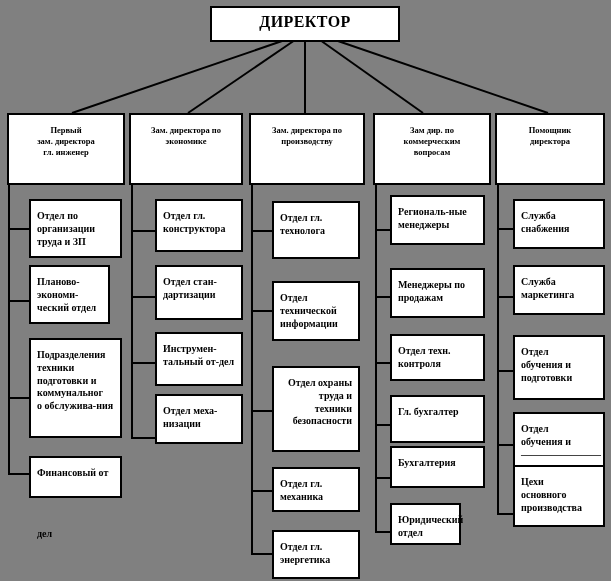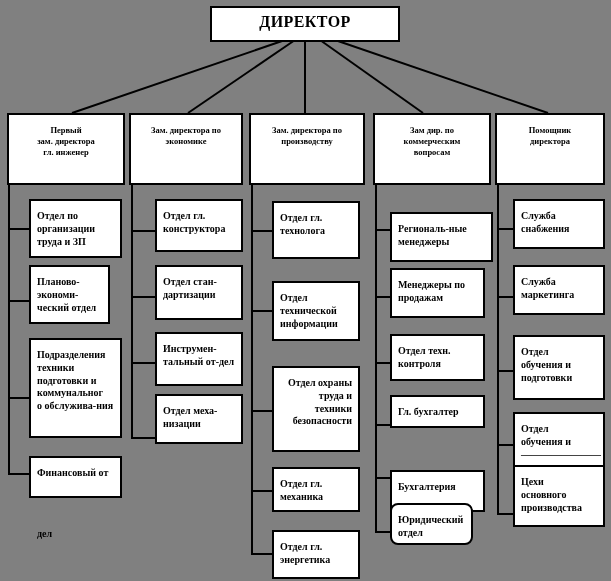--- a/index.html
+++ b/index.html
@@ -221,39 +221,39 @@
   </div>
 
   <div class="conn conn-v" style="left:375px; top:185px; height:348px;"></div>
   <div class="conn conn-h" style="left:375px; top:229px; width:19px;"></div>
   <div class="conn conn-h" style="left:375px; top:296px; width:19px;"></div>
   <div class="conn conn-h" style="left:375px; top:362px; width:19px;"></div>
   <div class="conn conn-h" style="left:375px; top:424px; width:19px;"></div>
   <div class="conn conn-h" style="left:375px; top:477px; width:19px;"></div>
   <div class="conn conn-h" style="left:375px; top:531px; width:19px;"></div>
 
-  <div class="box box-l3" style="left:390px; top:212px; width:103px; height:50px;">
+  <div class="box box-l3" style="left:390px; top:195px; width:95px; height:50px;">
     <span class="line">Региональ-ные</span>
     <span class="line">менеджеры</span>
   </div>
   <div class="box box-l3" style="left:390px; top:268px; width:95px; height:50px;">
     <span class="line">Менеджеры по</span>
     <span class="line">продажам</span>
   </div>
   <div class="box box-l3" style="left:390px; top:334px; width:95px; height:47px;">
     <span class="line">Отдел техн.</span>
     <span class="line">контроля</span>
   </div>
-  <div class="box box-l3" style="left:390px; top:395px; width:95px; height:33px;">
+  <div class="box box-l3" style="left:390px; top:395px; width:95px; height:48px;">
     <span class="line">Гл. бухгалтер</span>
   </div>
-  <div class="box box-l3" style="left:390px; top:470px; width:95px; height:42px;">
+  <div class="box box-l3" style="left:390px; top:446px; width:95px; height:42px;">
     <span class="line">Бухгалтерия</span>
   </div>
-  <div class="box box-l3" style="left:390px; top:503px; width:83px; height:42px;border-radius:8px;">
+  <div class="box box-l3" style="left:390px; top:503px; width:71px; height:42px;">
     <span class="line">Юридический</span>
     <span class="line">отдел</span>
   </div>
 
   <div class="conn conn-v" style="left:497px; top:185px; height:330px;"></div>
   <div class="conn conn-h" style="left:497px; top:228px; width:17px;"></div>
   <div class="conn conn-h" style="left:497px; top:296px; width:17px;"></div>
   <div class="conn conn-h" style="left:497px; top:370px; width:17px;"></div>
   <div class="conn conn-h" style="left:497px; top:444px; width:17px;"></div>
   <div class="conn conn-h" style="left:497px; top:513px; width:17px;"></div>

